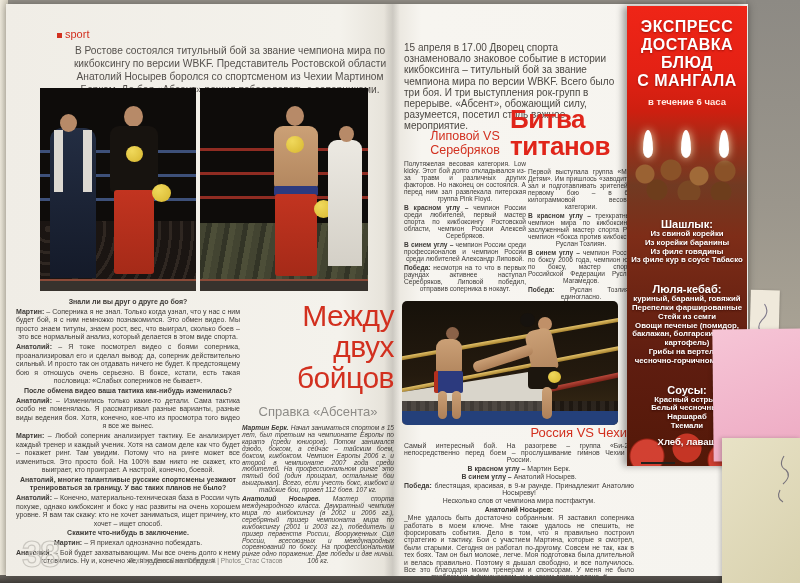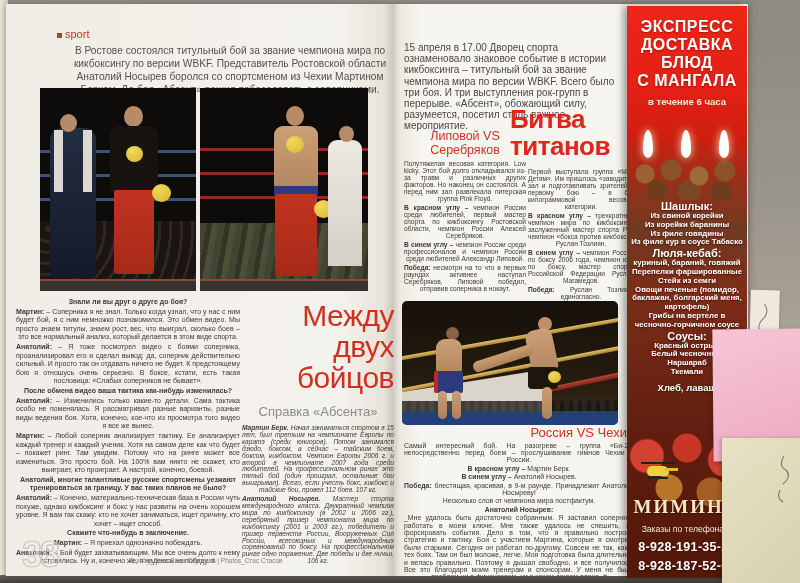--- a/index.html
+++ b/index.html
@@ -89,42 +89,42 @@
   .ring-crowd { position:absolute; left:0; bottom:12px; width:100%; height:12px;
     background:repeating-linear-gradient(90deg,#2a2420 0 5px,#191411 5px 9px); opacity:.8; }
   .leg { position:absolute; background:linear-gradient(180deg,#cba076,#ae8058); border-radius:5px; }
 
   .f3 { position:absolute; left:398px; top:422px; width:230px; font-size:6.9px; line-height:7.4px; color:#3d3a37; }
   .f3 .f-title { text-align:right; font-size:13px; margin-bottom:2px; }
   .f3 p { text-align:justify; text-align-last:center; margin-bottom:1px; }
   .f3 .center { text-align:center; }
 
   
-  .ad { position:absolute; left:627px; top:6px; width:120px; height:572px; overflow:hidden;
+  .ad { position:absolute; left:627px; top:6px; width:120px; height:460px; overflow:hidden;
     box-shadow:-4px 0 7px rgba(0,0,0,.35);
     background:linear-gradient(180deg,#ef2517 0%,#e42114 14%,#cd1f10 23%,#97301a 31%,#713a22 39%,#7e2d18 50%,#6c2413 64%,#5f1d10 77%,#531808 100%); }
   .ad-inner { position:absolute; inset:0; text-align:center; color:#fff; }
   .ad-title { margin-top:12px; font-weight:bold; font-size:16px; line-height:18px; letter-spacing:.5px;
     text-shadow:0 1px 2px rgba(90,0,0,.5); }
   .ad-sub { margin-top:6px; font-weight:bold; font-size:9.5px; color:#ffe9e2; }
   .flames { position:absolute; left:0; top:124px; width:100%; height:40px; }
   .flame { position:absolute; width:10px; height:28px; background:#fff;
     border-radius:50% 50% 50% 50%/70% 70% 30% 30%; filter:blur(.6px);
     box-shadow:0 0 8px rgba(255,244,200,.9); }
   .skewers { position:absolute; left:0; top:148px; width:100%; height:46px;
     background:
       radial-gradient(circle at 18px 20px,#9a6233 0 9px,transparent 10px),
       radial-gradient(circle at 44px 16px,#8a5228 0 10px,transparent 11px),
       radial-gradient(circle at 72px 22px,#a06a38 0 9px,transparent 10px),
       radial-gradient(circle at 98px 17px,#8a5228 0 10px,transparent 11px),
       radial-gradient(circle at 30px 36px,#6d3d1c 0 10px,transparent 11px),
       radial-gradient(circle at 62px 38px,#7a4824 0 11px,transparent 12px),
       radial-gradient(circle at 94px 38px,#6d3d1c 0 10px,transparent 11px); }
   .menu { position:absolute; left:4px; right:4px; top:194px; text-shadow:0 1px 2px rgba(40,0,0,.65); }
-  .m-title { font-weight:bold; font-size:11px; margin-top:0; }
+  .m-title { font-weight:bold; font-size:11px; margin-top:18px; }
   .m-item { font-weight:bold; font-size:7.8px; line-height:8.8px; }
   .bread { font-weight:bold; font-size:9.5px; margin-top:5px; }
   .tomatoes { position:absolute; left:0; top:420px; width:100%; height:92px;
     background:
       radial-gradient(circle at 20px 30px,#e8483a 0 16px,#a82517 17px,transparent 18px),
       radial-gradient(circle at 60px 22px,#d93b2a 0 14px,transparent 15px),
       radial-gradient(circle at 98px 34px,#e8483a 0 16px,#a82517 17px,transparent 18px),
       radial-gradient(circle at 42px 62px,#c9862f 0 13px,transparent 14px),
       radial-gradient(circle at 84px 66px,#b06a28 0 14px,transparent 15px); opacity:.85; }
   .heli { position:absolute; left:12px; top:452px; width:40px; height:22px; }

